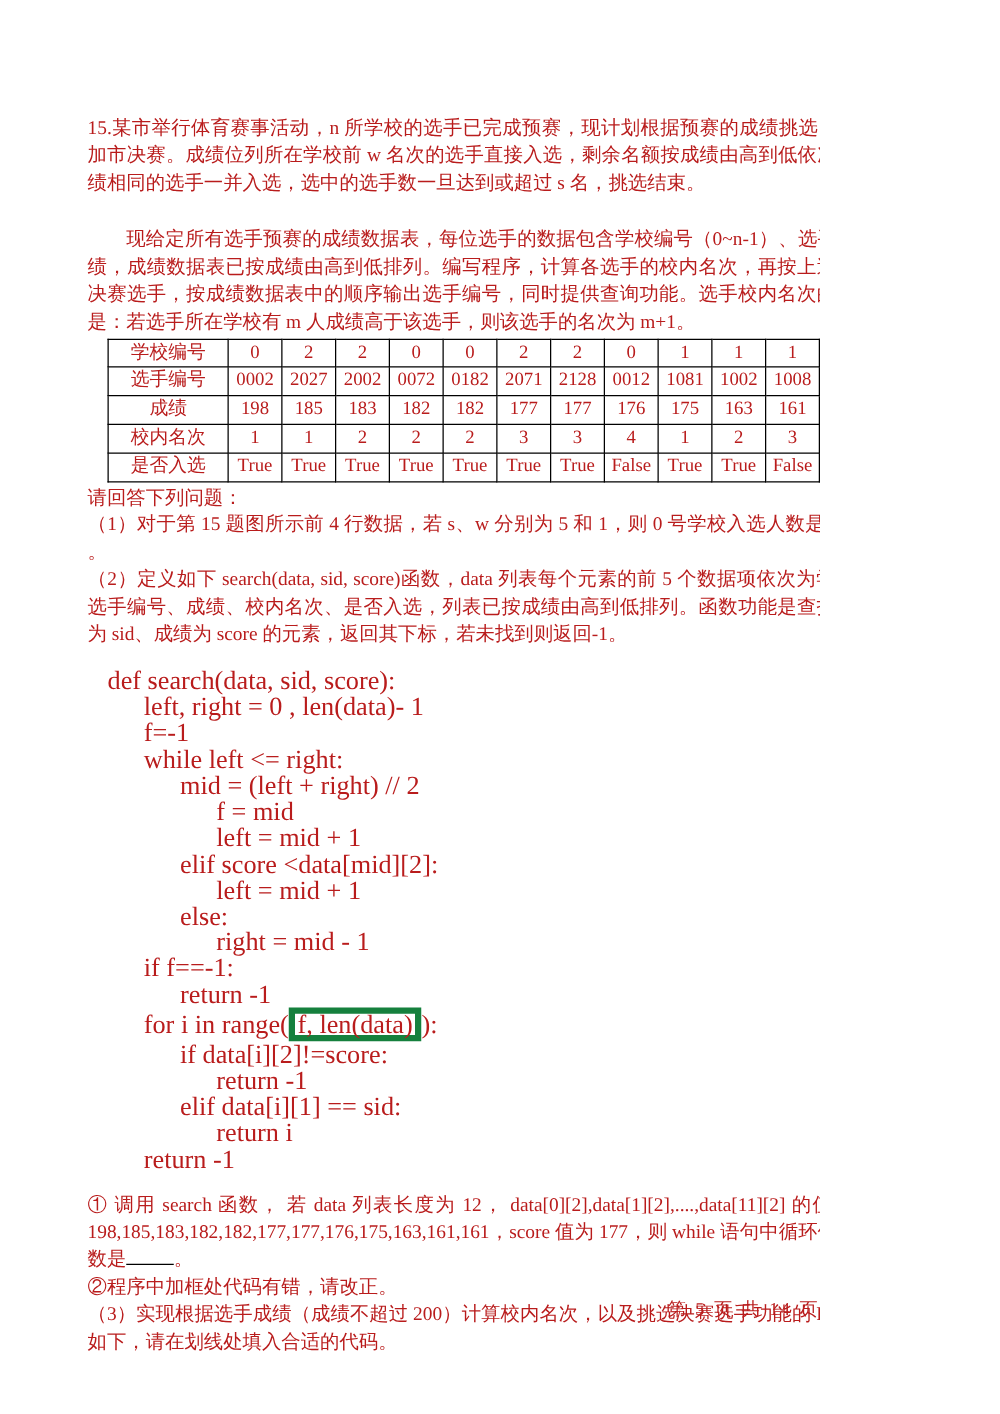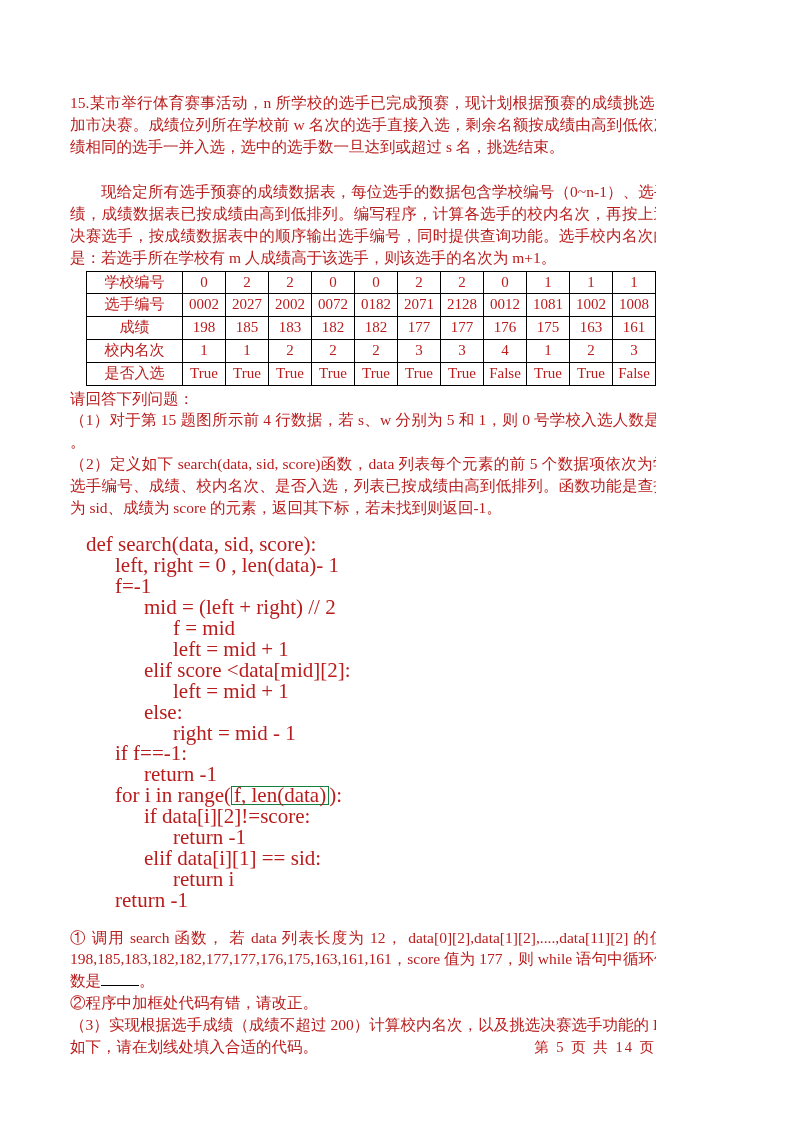--- a/index.html
+++ b/index.html
@@ -46,21 +46,21 @@
   .blank.w-lg{width:72px;}
   .blank.w-sm{width:38px;}
   .code{
     margin:16px;
     font-size:21px;
     line-height:20.9px;
   }
   .code-line{white-space:pre;}
   .boxed{
     display:inline-block;
-    border:1px solid #15803d;
+    border:5px solid #15803d;
     padding:0 2px;
     line-height:17px;
   }
   .footer{
     position:absolute;
     left:0;top:1038px;
     width:100%;
     text-align:right;
     font-size:14.5px;
     letter-spacing:2px;
@@ -158,20 +158,21 @@
     <p>请回答下列问题：</p>
 
     <p><span>（1）对于第 15 题图所示前 4 行数据，若 s、w 分别为 5 和 1，则 0 号学校入选人数是</span><span class="blank w-lg"></span><span>。</span></p>
 
     <p>（2）定义如下 search(data, sid, score)函数，data 列表每个元素的前 5 个数据项依次为学校编号、选手编号、成绩、校内名次、是否入选，列表已按成绩由高到低排列。函数功能是查找选手编号为 sid、成绩为 score 的元素，返回其下标，若未找到则返回-1。</p>
 
     <div class="code">
         <div class="code-line" style="padding-left: 0px;">def search(data, sid, score):</div>
         <div class="code-line" style="padding-left: 29px;">left, right = 0 , len(data)- 1</div>
         <div class="code-line" style="padding-left: 29px;">f=-1</div>
+        <div class="code-line" style="padding-left: 29px;">while left &lt;= right:</div>
         <div class="code-line" style="padding-left: 58px;">mid = (left + right) // 2</div>
         <div class="code-line" style="padding-left: 87px;">f = mid</div>
         <div class="code-line" style="padding-left: 87px;">left = mid + 1</div>
         <div class="code-line" style="padding-left: 58px;">elif score &lt;data[mid][2]:</div>
         <div class="code-line" style="padding-left: 87px;">left = mid + 1</div>
         <div class="code-line" style="padding-left: 58px;">else:</div>
         <div class="code-line" style="padding-left: 87px;">right = mid - 1</div>
         <div class="code-line" style="padding-left: 29px;">if f==-1:</div>
         <div class="code-line" style="padding-left: 58px;">return -1</div>
         <div class="code-line" style="padding-left: 29px;"><span>for i in range(</span><span class="boxed">f, len(data)</span><span>):</span></div>

